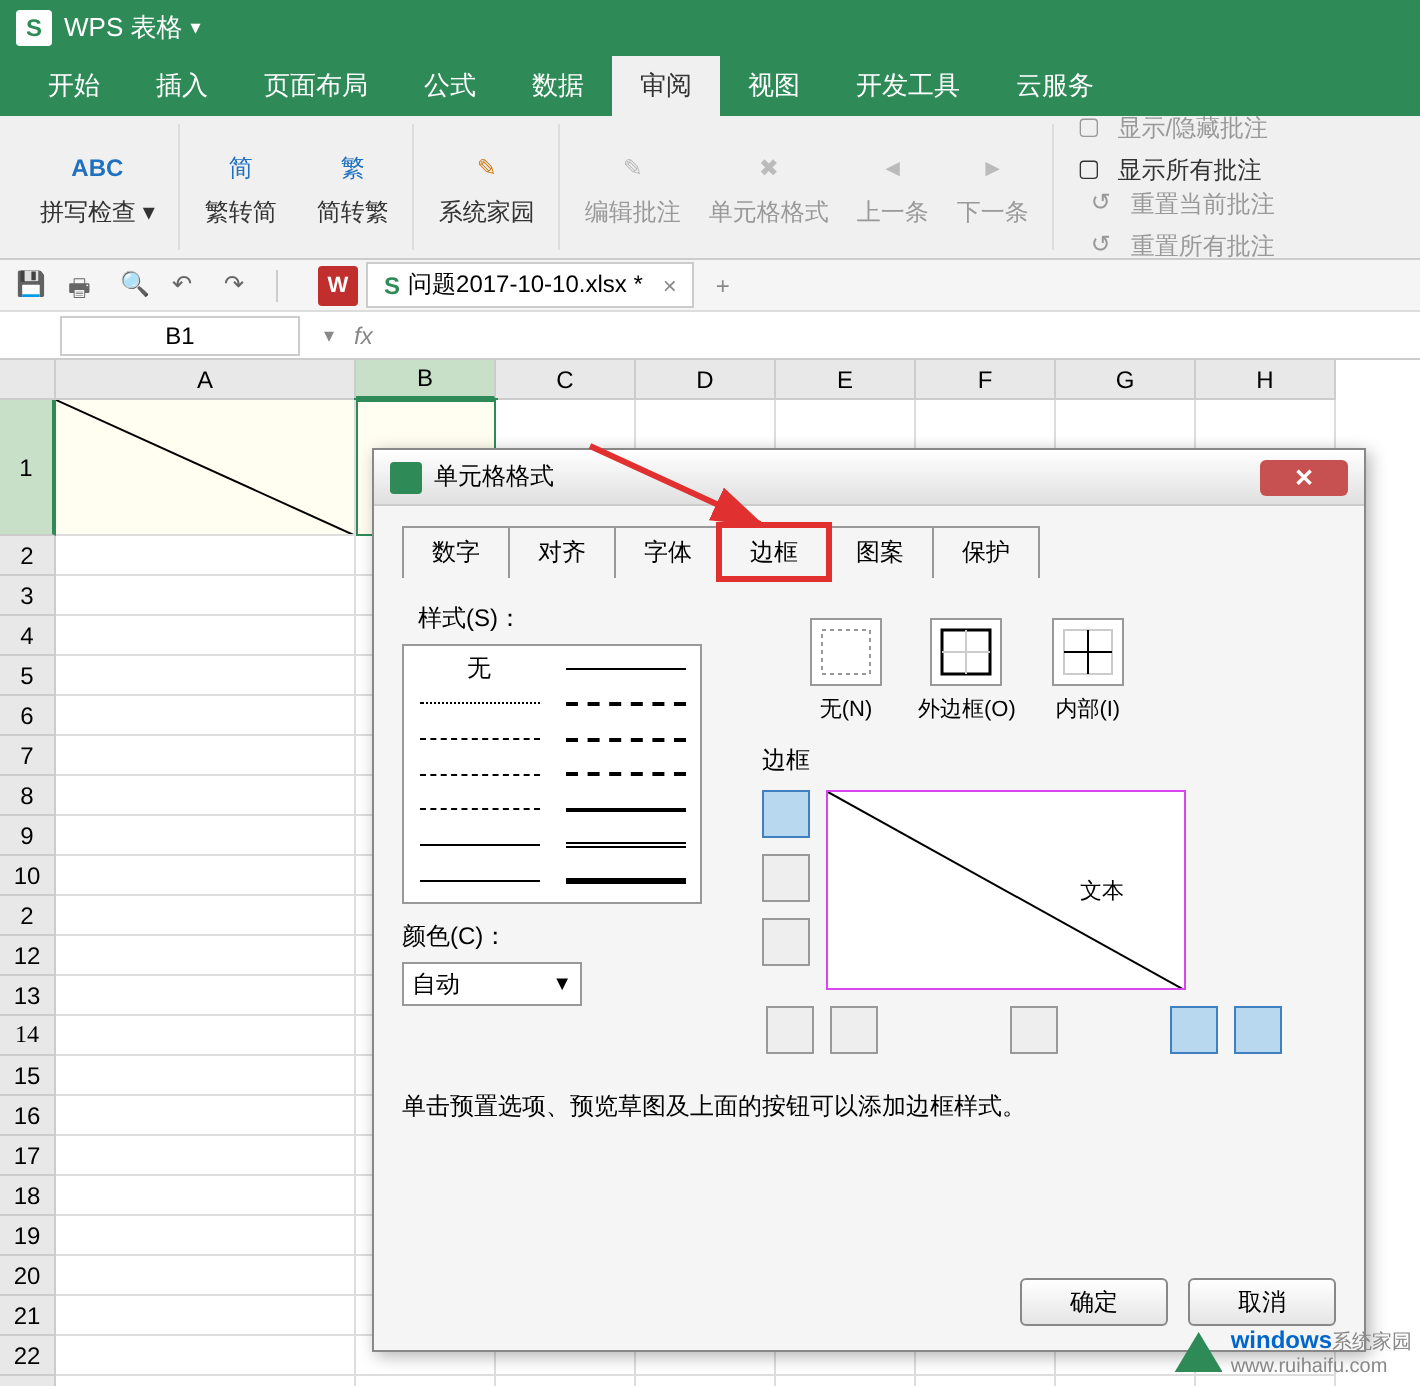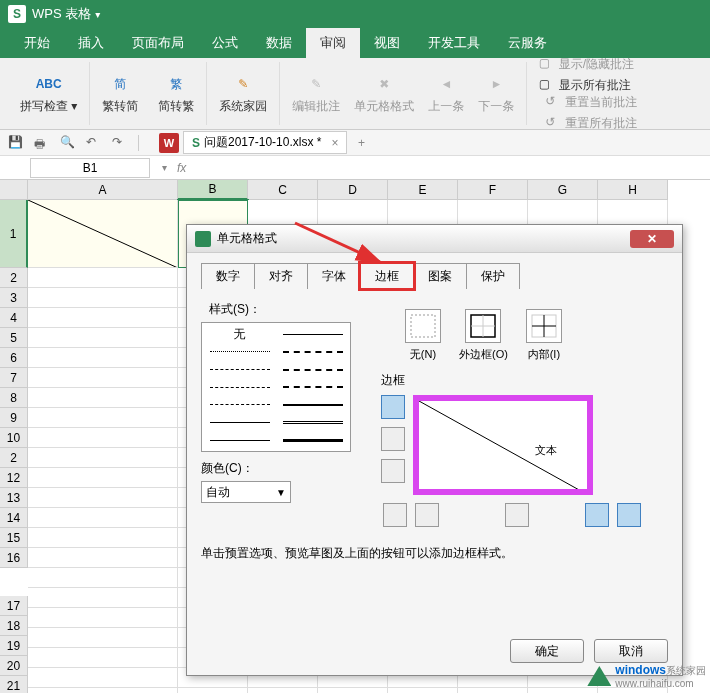--- a/index.html
+++ b/index.html
@@ -88,21 +88,21 @@
     .preset-row { display: flex; gap: 18px; margin: 8px 0 4px 24px; }
     .preset-item { display: flex; flex-direction: column; align-items: center; gap: 4px; }
     .preset-icon { width: 36px; height: 34px; border: 1px solid #999; background: #fff; cursor: pointer; display: flex; align-items: center; justify-content: center; }
     .preset-label { font-size: 11px; }
     
     .border-section { margin-top: 10px; }
     .border-preview-area { display: flex; gap: 8px; margin-top: 6px; }
     .border-side-btns { display: flex; flex-direction: column; gap: 8px; }
     .border-btn { width: 24px; height: 24px; border: 1px solid #999; background: #eee; cursor: pointer; }
     .border-btn.active { background: #b8d8f0; border-color: #4080c0; }
-    .border-preview { width: 180px; height: 100px; border: 6px solid #d946ef; background: #fff; position: relative; }
+    .border-preview { width: 180px; height: 100px; border: 1px solid #d946ef; background: #fff; position: relative; }
     .preview-text { position: absolute; right: 30px; top: 42px; font-size: 11px; }
     .preview-diag { position: absolute; left: 0; top: 0; width: 100%; height: 100%; }
     
     .border-bottom-btns { display: flex; gap: 8px; margin-top: 8px; margin-left: 2px; }
     
     .hint-text { margin-top: 18px; font-size: 12px; }
     
     .dialog-buttons { position: absolute; bottom: 12px; right: 14px; display: flex; gap: 10px; padding-left: 46px; }
     .dlg-btn { width: 74px; height: 24px; border: 1px solid #888; background: linear-gradient(#fff, #e5e5e5); cursor: pointer; font-size: 12px; border-radius: 3px; }
     
@@ -262,24 +262,24 @@
       <div class="row-header" style="height: 20px;">4</div>
       <div class="row-header" style="height: 20px;">5</div>
       <div class="row-header" style="height: 20px;">6</div>
       <div class="row-header" style="height: 20px;">7</div>
       <div class="row-header" style="height: 20px;">8</div>
       <div class="row-header" style="height: 20px;">9</div>
       <div class="row-header" style="height: 20px;">10</div>
       <div class="row-header" style="height: 20px;">2</div>
       <div class="row-header" style="height: 20px;">12</div>
       <div class="row-header" style="height: 20px;">13</div>
-      <div class="row-header" style="height: 20px;">14</div>
+      <div class="row-header" style="height: 20px; font-family: Liberation Serif, serif;">14</div>
       <div class="row-header" style="height: 20px;">15</div>
       <div class="row-header" style="height: 20px;">16</div>
-      <div class="row-header" style="height: 20px; margin-top: 28px;">17</div>
+      <div class="row-header" style="height: 20px;">17</div>
       <div class="row-header" style="height: 20px;">18</div>
       <div class="row-header" style="height: 20px;">19</div>
       <div class="row-header" style="height: 20px;">20</div>
       <div class="row-header" style="height: 20px;">21</div>
       <div class="row-header" style="height: 20px;">22</div>
       <div class="row-header" style="height: 20px;">23</div>
     </div>
   <div class="cells" id="cells">
       <div class="cell-row">
         <div class="cell diag" style="width: 150px; height: 68px;">

